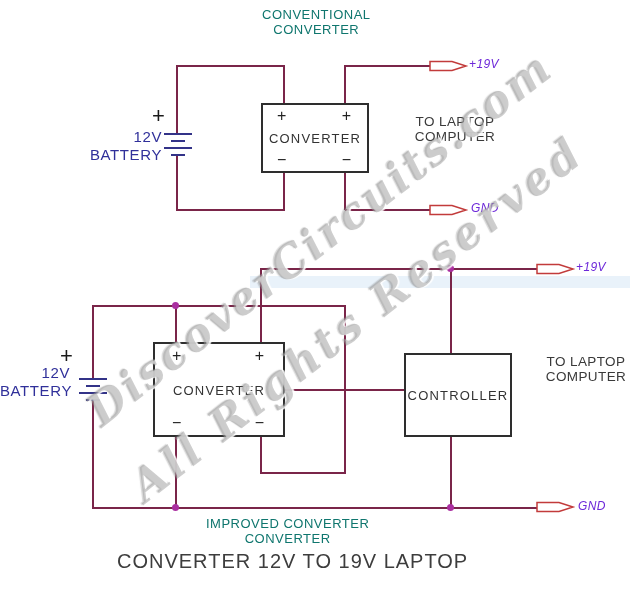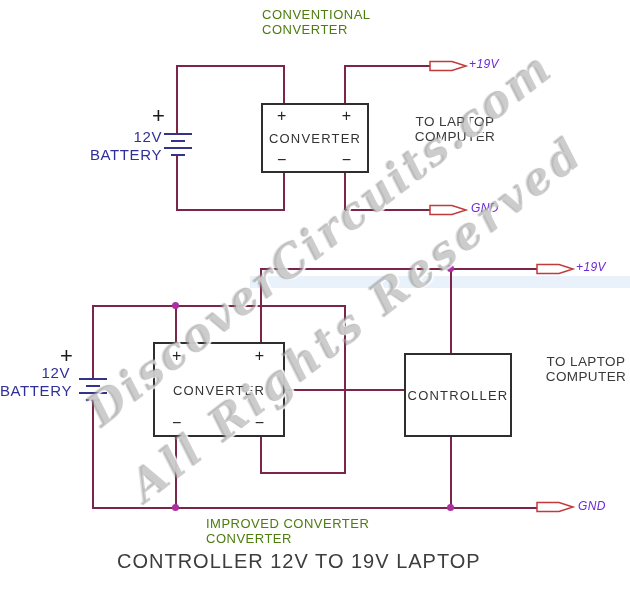--- a/index.html
+++ b/index.html
@@ -17,21 +17,21 @@
   .box{position:absolute;border:2px solid #2e2e2e;background:transparent;}
   .term{position:absolute;font-size:16px;color:#222;line-height:14px;}
   .blk-label{position:absolute;left:50%;top:50%;transform:translate(-50%,-50%);
     font-size:13px;letter-spacing:1.2px;color:#333;white-space:nowrap;}
   
   .plate{position:absolute;background:#333388;height:2px;}
   .plus-big{position:absolute;font-size:22px;color:#1a1a1a;}
   .batt-label{position:absolute;text-align:right;font-size:15px;line-height:18px;
     color:#30309a;letter-spacing:0.6px;}
   
-  .cap{position:absolute;color:#4d7c0f;font-size:13px;line-height:14.5px;letter-spacing:0.5px;}
+  .cap{position:absolute;color:#0f766e;font-size:13px;line-height:14.5px;letter-spacing:0.5px;text-align:center;}
   .dest{position:absolute;text-align:center;font-size:13.5px;line-height:15px;
     color:#3a3a3a;letter-spacing:0.4px;}
   .out-label{position:absolute;font-size:12px;color:#6d28d9;letter-spacing:0.4px;font-style:italic;}
   .title{position:absolute;font-size:20px;line-height:20.5px;color:#3d3d3d;letter-spacing:1px;}
   .conn{position:absolute;}
   
   .wm{position:absolute;transform:rotate(-38deg);font-family:"DejaVu Serif", serif;
     font-style:italic;font-weight:bold;font-size:44px;white-space:nowrap;text-align:center;
     color:rgba(158,158,158,0.50);
     text-shadow:1.5px 1.5px 1px rgba(255,255,255,0.9), -1px -1px 1px rgba(110,110,110,0.28);
@@ -161,19 +161,19 @@
     <div>TO LAPTOP</div>
     <div>COMPUTER</div>
   </div>
 
   <div class="cap" style="left:206px;top:517px">
     <div>IMPROVED CONVERTER</div>
     <div>CONVERTER</div>
   </div>
 
   <div class="title" style="left:117px;top:551px">
-    <div>CONTROLLER 12V TO 19V LAPTOP</div>
+    <div>CONVERTER 12V TO 19V LAPTOP</div>
   </div>
 
   <div class="wm" style="left:35px;top:224px;width:540px">DiscoverCircuits.com</div>
   <div class="wm wm2" style="left:78px;top:297px;width:548px">All Rights Reserved</div>
 
 </div>
 
 </body></html>

